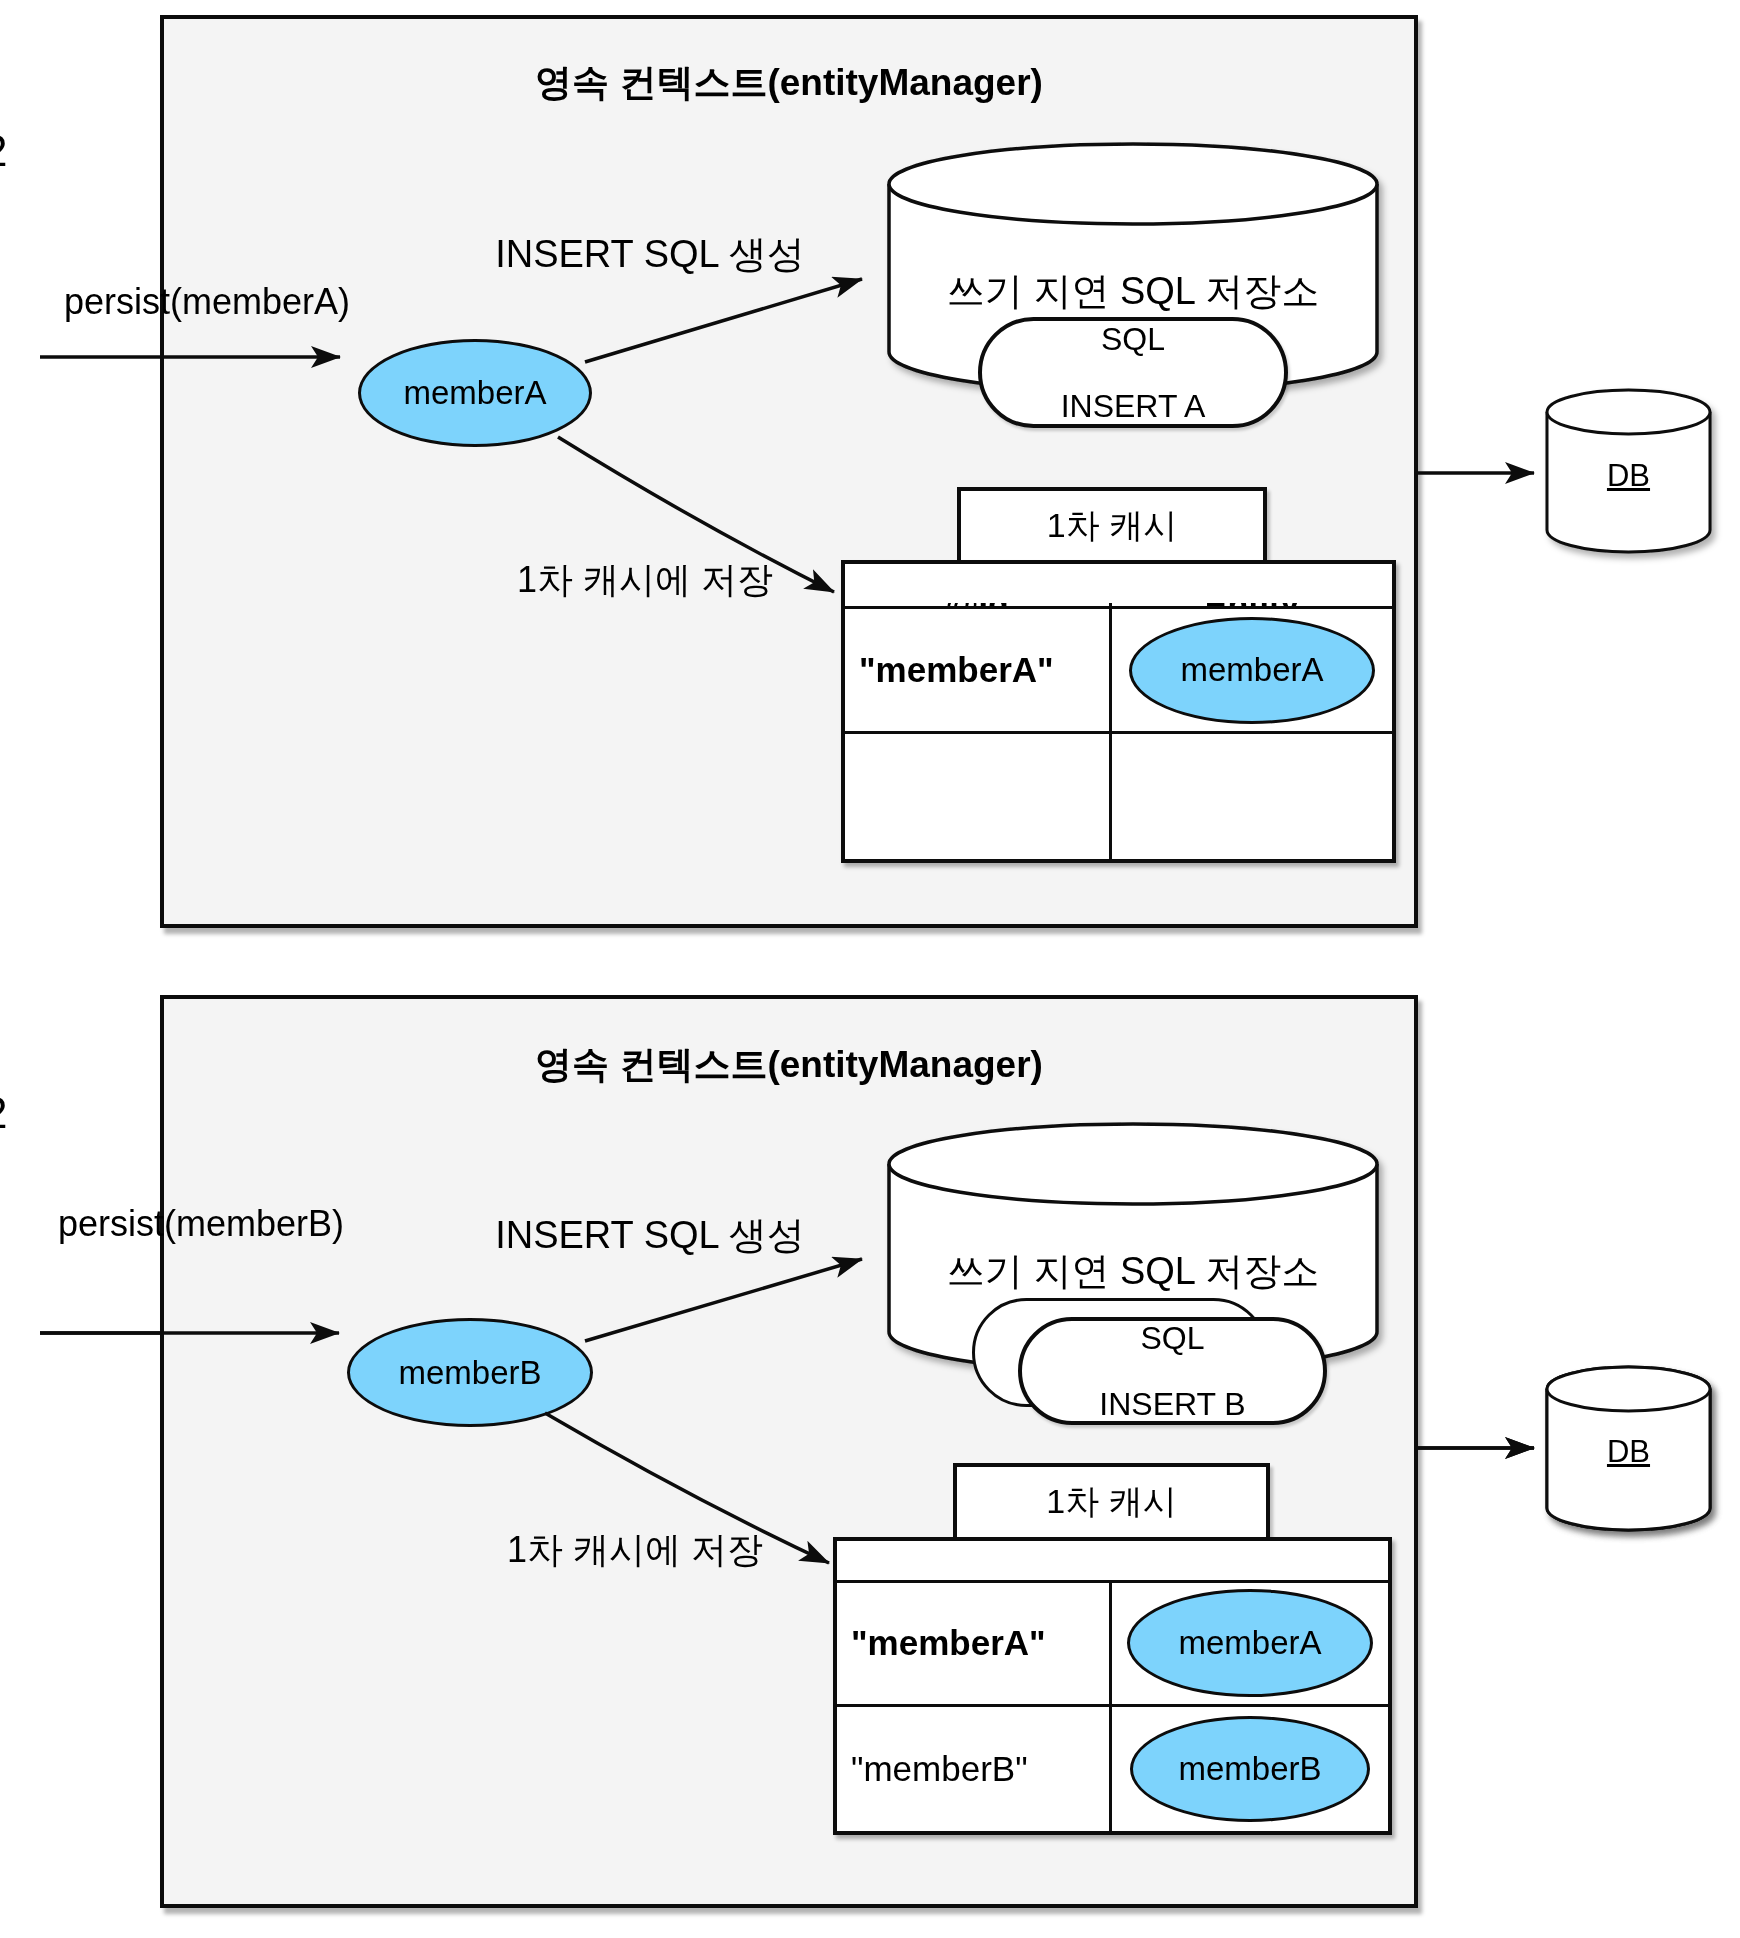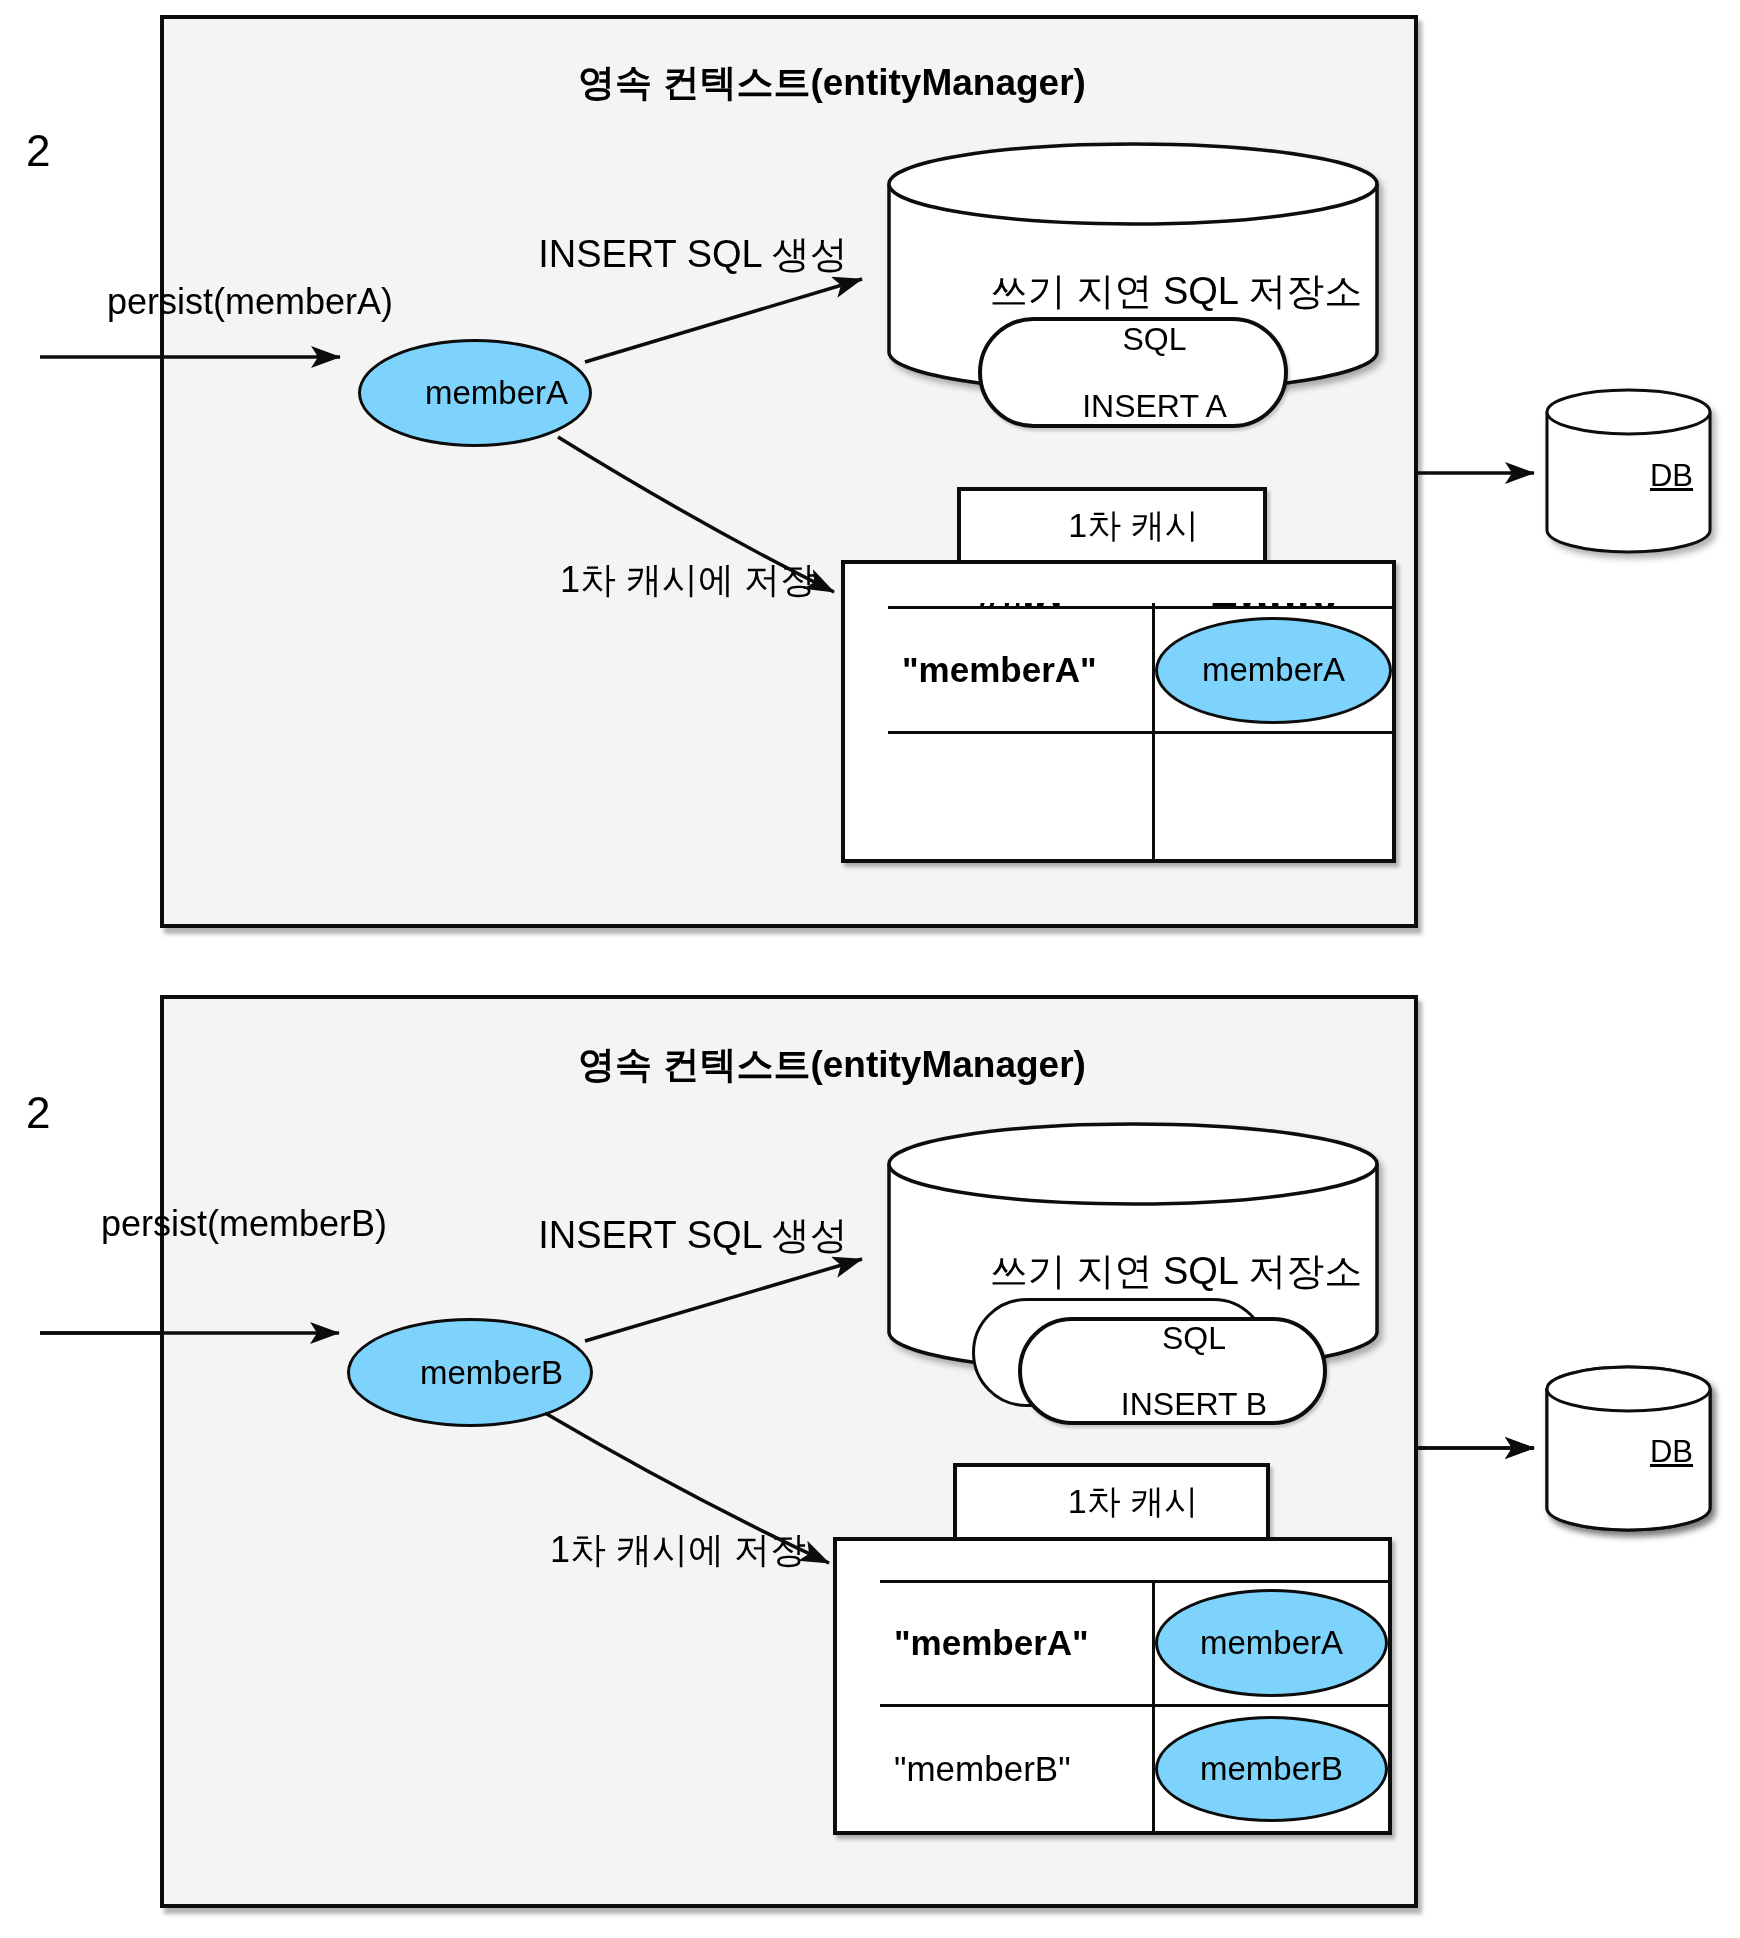--- a/index.html
+++ b/index.html
@@ -1,35 +1,35 @@
 <!DOCTYPE html>
 <html><head>
 <meta charset="utf-8">
 <style>
   html,body{margin:0;padding:0;background:#ffffff;}
   #canvas{
     position:relative;width:1740px;height:1938px;overflow:hidden;
     font-family:"Liberation Sans","DejaVu Sans",sans-serif;color:#000;background:#fff;
   }
-  .abs{position:absolute;padding-left:43px;}
+  .abs{position:absolute;}
   .lbl{white-space:nowrap;color:#000;}
   .center{text-align:center;}
   .panel{background:#f4f4f4;border:4px solid #0c0c0c;box-shadow:4px 6px 4px rgba(0,0,0,0.30);box-sizing:border-box;}
   .panel-title{font-weight:bold;font-size:37px;}
   .flow-label{font-size:36px;}
   .small-label{font-size:38px;}
   .ellipse{background:#7dd3fc;border:3px solid #0c0c0c;border-radius:50%;display:flex;align-items:center;justify-content:center;box-sizing:border-box;font-size:33px;}
   .stadium{background:#fff;border:4px solid #0c0c0c;border-radius:60px;display:flex;flex-direction:column;align-items:center;justify-content:center;box-sizing:border-box;font-size:32px;line-height:1.32;box-shadow:2px 3px 3px rgba(0,0,0,0.18);gap:24px;}
   .stadium.back{border-width:3px;box-shadow:none;}
   .cache-title-box{background:#fff;border:4px solid #0c0c0c;box-sizing:border-box;display:flex;align-items:center;justify-content:center;font-size:34px;box-shadow:3px 4px 3px rgba(0,0,0,0.22);}
   .ctable{background:#fff;border:4px solid #0c0c0c;box-sizing:border-box;display:grid;box-shadow:3px 4px 4px rgba(0,0,0,0.30);}
   .cell{display:flex;align-items:center;box-sizing:border-box;overflow:hidden;}
   .cell.bR{border-right:3px solid #0c0c0c;}
   .cell.bB{border-bottom:3px solid #0c0c0c;}
-  .cell.head{justify-content:center;font-weight:bold;font-size:46px;margin-top:39px;}
+  .cell.head{justify-content:center;font-weight:bold;font-size:34px;margin-top:39px;}
   .cell.idcell{padding-left:14px;font-size:35px;}
   .cell.entcell{justify-content:center;}
   .bold{font-weight:bold;}
   .db-label{font-size:31px;text-decoration:underline;}
   .side-glyph{font-size:44px;}
   svg.layer{position:absolute;left:0;top:0;pointer-events:none;}
 </style>
 </head>
 <body>
 

